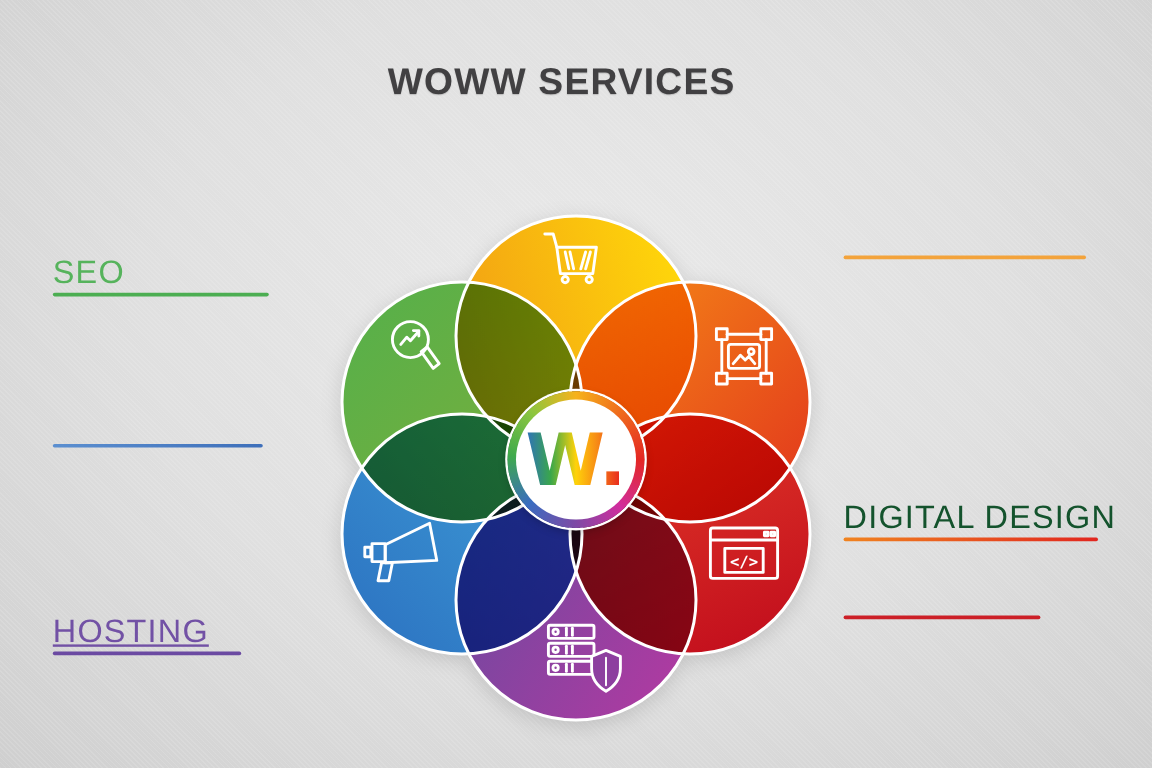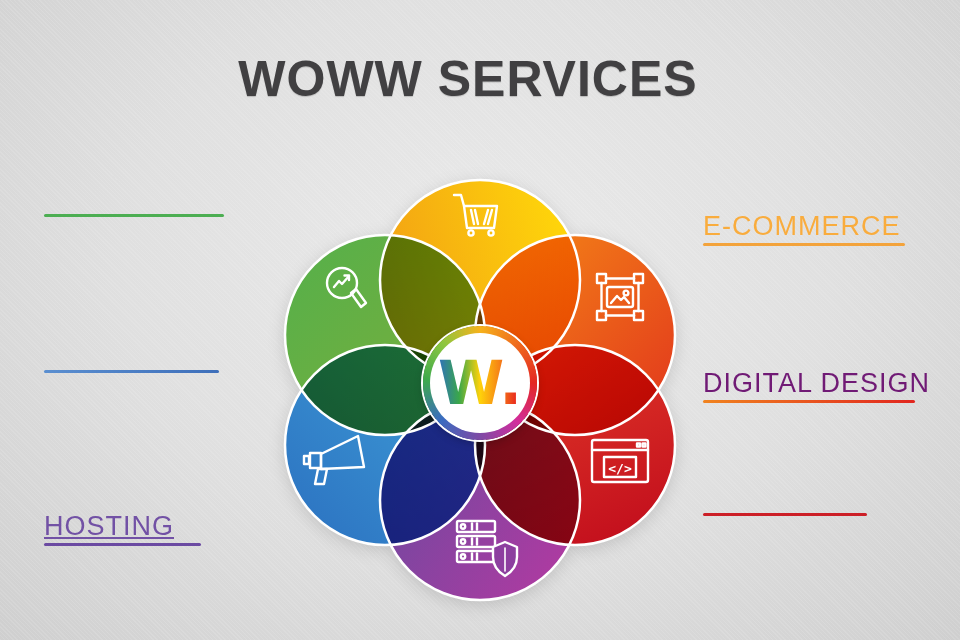--- a/index.html
+++ b/index.html
@@ -8,37 +8,37 @@
     font-family:"Liberation Sans", sans-serif;
     background:radial-gradient(ellipse at 50% 42%, #eaeaea 0%, #e0e0e0 52%, #cfcfcf 100%);
   }
   body::before{
     content:"";position:absolute;inset:0;pointer-events:none;
     background:repeating-linear-gradient(45deg, rgba(255,255,255,.16) 0 1px, rgba(0,0,0,0) 1px 3px);
     opacity:.7;
   }
   .title{
     position:absolute;left:0;top:50px;width:936px;text-align:center;
-    font-size:50px;font-weight:700;color:#414042;letter-spacing:1px;
+    font-size:31px;font-weight:700;color:#414042;letter-spacing:1px;
     text-shadow:0 1px 1px rgba(0,0,0,.18);
   }
   .label{position:absolute;}
   .label .label-text{
     font-size:27px;letter-spacing:1px;line-height:30px;white-space:nowrap;
   }
   .label .underline{height:3px;margin-top:2px;border-radius:2px;}
   .lab-seo{left:44px;top:212px;}         .lab-seo .label-text{color:#56b35c;}
   .lab-seo .underline{width:180px;background:#4cae52;}
   .lab-marketing{left:44px;top:368px;}   .lab-marketing .label-text{color:#4a7dc4;}
   .lab-marketing .underline{width:175px;background:linear-gradient(90deg,#5b8fd0,#3e6fba);}
   .lab-hosting{left:44px;top:511px;}     .lab-hosting .label-text{color:#7251a5;text-decoration:underline;}
   .lab-hosting .underline{width:157px;background:#6b4aa2;}
   .lab-ecommerce{left:703px;top:211px;}  .lab-ecommerce .label-text{color:#f9ac3d;}
   .lab-ecommerce .underline{width:202px;background:#f3a33b;}
-  .lab-digital{left:703px;top:368px;}    .lab-digital .label-text{color:#701a75;}
+  .lab-digital{left:703px;top:368px;}    .lab-digital .label-text{color:#14532d;margin-top:48px;}
   .lab-digital .underline{width:212px;background:linear-gradient(90deg,#f0831f,#e1261f);}
   .lab-web{left:703px;top:511px;}        .lab-web .label-text{color:#d7232b;}
   .lab-web .underline{width:164px;background:#cc1f27;}
 
   .flower-svg{position:absolute;left:0;top:0;filter:drop-shadow(0 4px 8px rgba(0,0,0,.13));}
   .petal-stroke{fill:none;stroke:#ffffff;stroke-width:2.5;}
   .icon{fill:none;stroke:#ffffff;stroke-width:2.4;stroke-linejoin:round;stroke-linecap:round;}
 
   .logo{
     position:absolute;left:423px;top:326px;width:114px;height:114px;border-radius:50%;
@@ -51,31 +51,31 @@
     position:absolute;left:7px;top:7px;width:100px;height:100px;border-radius:50%;
     background:#ffffff;overflow:hidden;
   }
 </style>
 </head>
 <body>
 
 <div class="title">WOWW SERVICES</div>
 
 <div class="label lab-seo">
+  <div class="label-text">SEO</div>
   <div class="underline"></div>
 </div>
 <div class="label lab-marketing">
   <div class="underline"></div>
 </div>
 <div class="label lab-hosting">
   <div class="label-text">HOSTING</div>
   <div class="underline"></div>
 </div>
 <div class="label lab-ecommerce">
-  <div class="label-text">E-COMMERCE</div>
   <div class="underline"></div>
 </div>
 <div class="label lab-digital">
   <div class="label-text">DIGITAL DESIGN</div>
   <div class="underline"></div>
 </div>
 <div class="label lab-web">
   <div class="underline"></div>
 </div>
 

